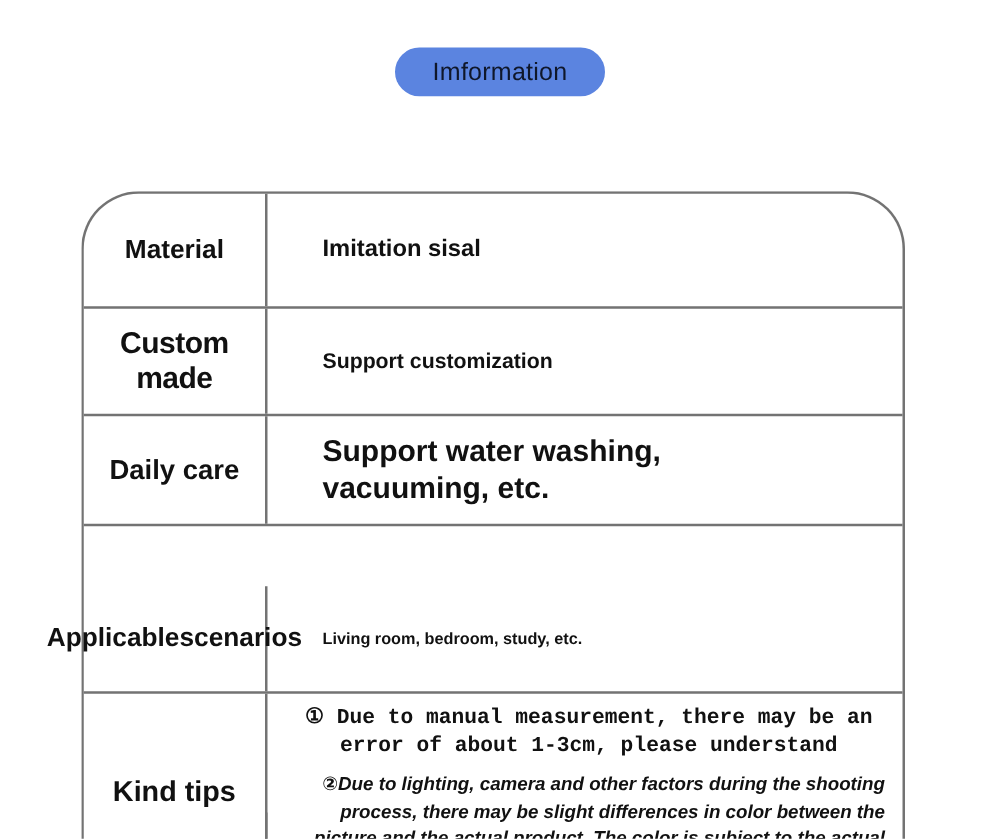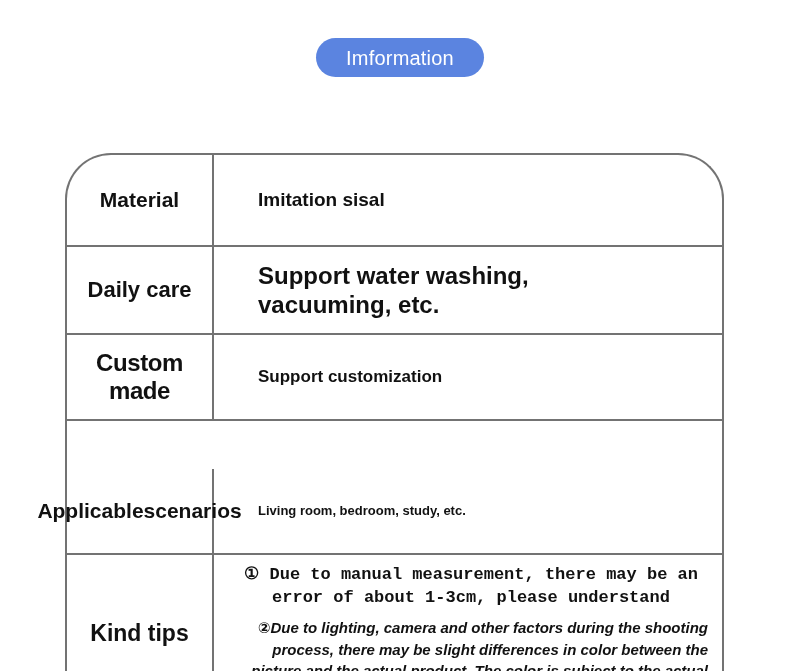--- a/index.html
+++ b/index.html
@@ -28,21 +28,21 @@
     justify-content: center;
   }
   .badge {
     display: inline-flex;
     align-items: center;
     justify-content: center;
     width: 168px;
     height: 39px;
     border-radius: 20px;
     background: #5b84e0;
-    color: #ffffff;
+    color: #0f172a;
     font-size: 20px;
     font-weight: 400;
     letter-spacing: 0.2px;
     line-height: 1;
     user-select: none;
   }
 
   
   .info-table {
     position: absolute;
@@ -154,35 +154,35 @@
 <div class="info-table">
 
   <div class="row row-material">
     <div class="cell-label">
       <span>Material</span>
         <br>
     </div>
     <div class="cell-value">Imitation sisal</div>
   </div>
 
+  <div class="row row-custom">
+    <div class="cell-label">Custom made</div>
+    <div class="cell-value">Support customization</div>
+  </div>
+
   <div class="row row-care">
     <div class="cell-label">Daily care</div>
     <div class="cell-value">
       <div>
         <span>Support water washing,</span><br>
         <span>vacuuming, etc.</span>
       </div>
     </div>
   </div>
 
-  <div class="row row-custom">
-    <div class="cell-label">Custom made</div>
-    <div class="cell-value">Support customization</div>
-  </div>
-
   <div class="row row-scenario">
     <div class="cell-label">
       <span>Applicable</span>
         <br>
       <span>scenarios</span>
     </div>
     <div class="cell-value">Living room, bedroom, study, etc.</div>
   </div>
 
   <div class="row row-tips">

